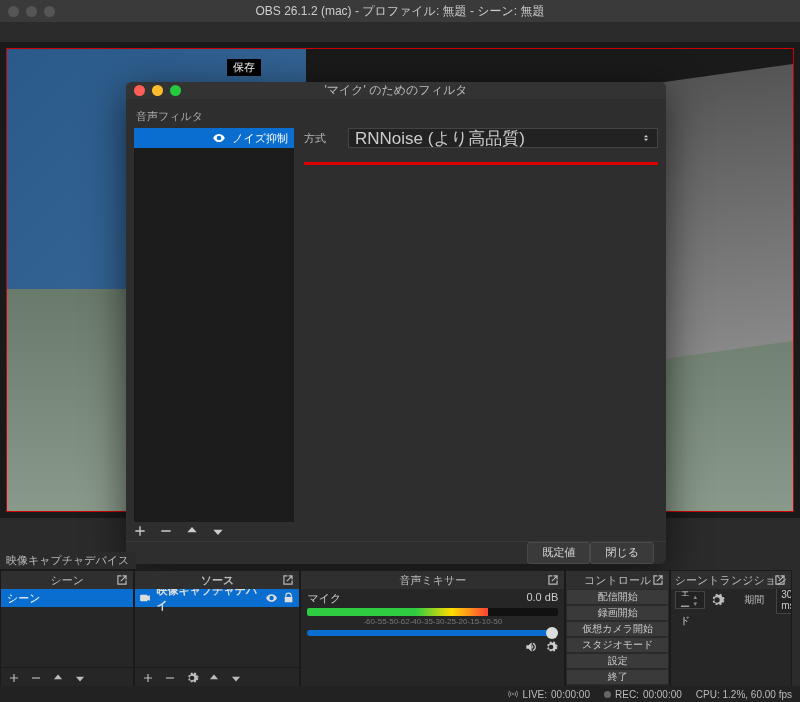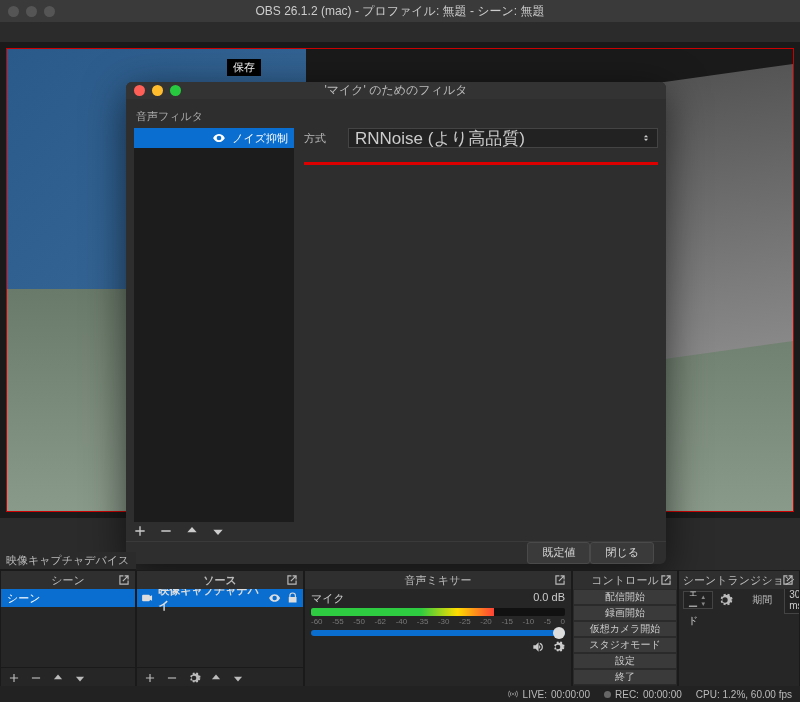--- a/index.html
+++ b/index.html
@@ -40,37 +40,37 @@
   .m-toolbar { height:30px; display:flex; align-items:center; gap:10px; padding:0 6px; }
   .m-toolbar .ic { width:16px; height:16px; display:flex; align-items:center; justify-content:center; color:#ccc; cursor:pointer; }
   .m-footer { height:36px; display:flex; align-items:center; justify-content:flex-end; padding:0 12px; border-top:1px solid #3a3a3a; }
   .btn { background:#3a3a3a; border:1px solid #4a4a4a; color:#ddd; height:22px; padding:0 14px; border-radius:3px; font-size:11px; display:flex; align-items:center; cursor:pointer; }
 
   
   .dock-titles { position:absolute; left:0; top:552px; right:0; height:18px; display:flex; }
   .dock-title { color:#bbb; font-size:11px; padding:0 6px; display:flex; align-items:center; background:#2b2b2b; border-bottom:1px solid #1a1a1a; }
   .dt1{width:136px;}
   .pin { width:14px; height:14px; margin-left:auto; }
-  .docks { position:absolute; left:0; top:570px; right:0; height:118px; display:flex; }
+  .docks { position:absolute; left:0; top:570px; right:8px; height:118px; display:flex; }
   .dock { background:#262626; border:1px solid #1a1a1a; display:flex; flex-direction:column; }
   .dock-hdr { height:18px; background:#2f2f2f; color:#bbb; font-size:11px; display:flex; align-items:center; justify-content:center; position:relative; }
   .dock-hdr .pin { position:absolute; right:4px; }
   .d-scene{width:136px;} .d-source{width:168px;font-weight:bold;} .d-mixer{width:268px;} .d-ctrl{width:106px;} .d-trans{width:122px;}
   .dock-body { flex:1; position:relative; overflow:hidden; }
   .scene-item { background:#0a6ed1; color:#fff; height:18px; display:flex; align-items:center; padding:0 6px; font-size:11px; }
   .src-item { height:18px; display:flex; align-items:center; gap:4px; padding:0 4px; font-size:11px; color:#ddd; background:#0a6ed1; }
   .src-item .ic { width:14px; height:14px; }
   .dock-foot { height:20px; display:flex; align-items:center; gap:8px; padding:0 6px; border-top:1px solid #1a1a1a; }
   .dock-foot .ic { width:14px; height:14px; color:#bbb; cursor:pointer; }
 
   .mixer-row { padding:2px 6px; }
   .mixer-head { display:flex; justify-content:space-between; font-size:11px; color:#ccc; }
   .meter { height:8px; background:#111; position:relative; margin-top:2px; border-radius:2px; overflow:hidden; }
   .meter .fill { position:absolute; left:0; top:0; bottom:0; width:72%; background:linear-gradient(90deg,#2ecc40 60%,#ffdc00 80%,#ff4136); }
-  .ticks { display:flex; justify-content:space-between; font-size:8px; color:#777; margin-top:1px; }
+  .ticks { display:flex; justify-content:center; font-size:8px; color:#777; margin-top:1px; }
   .slider { height:6px; background:#0a6ed1; margin-top:4px; position:relative; border-radius:3px; }
   .slider .knob { position:absolute; right:0; top:-3px; width:12px; height:12px; background:#ddd; border-radius:50%; }
   .mix-icons { display:flex; justify-content:flex-end; gap:6px; margin-top:4px; }
   .mix-icons .ic { width:14px; height:14px; color:#ccc; }
 
   .ctrl-body { display:flex; flex-direction:column; }
   .ctrl-btn { height:16px; background:#3a3a3a; border:1px solid #2a2a2a; color:#ccc; font-size:10px; display:flex; align-items:center; justify-content:center; margin:0; cursor:pointer; }
 
   .trans-body { padding:2px 4px; display:flex; flex-direction:row; gap:19px; }
   .trans-row { display:flex; align-items:center; gap:4px; height:18px; }

